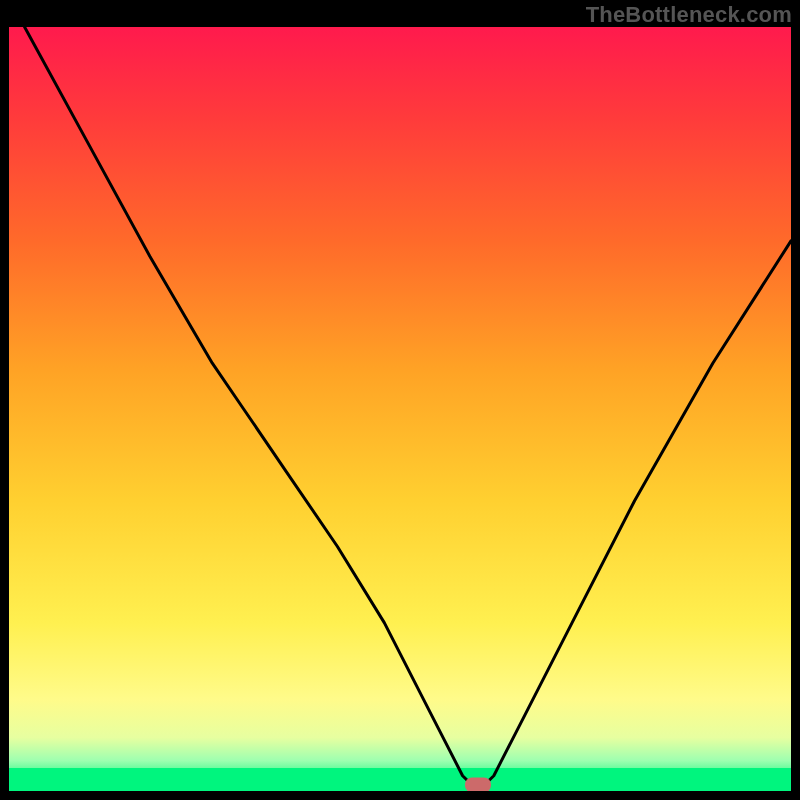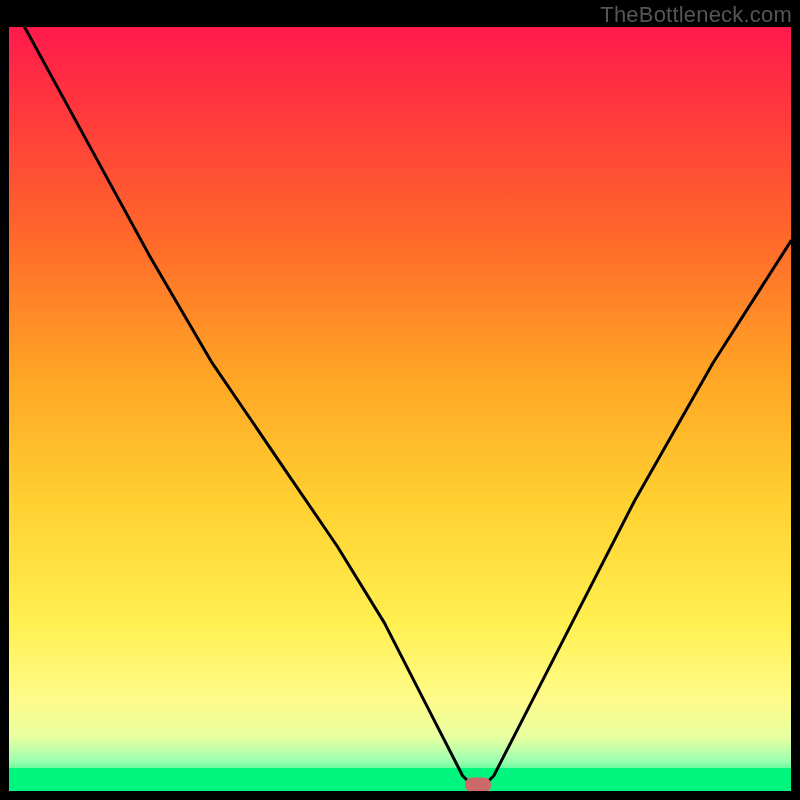--- a/index.html
+++ b/index.html
@@ -16,21 +16,21 @@
     width: 800px;
     height: 800px;
     background: #000;
   }
   .watermark {
     position: absolute;
     top: 2px;
     right: 8px;
     color: #555;
     font-size: 22px;
-    font-weight: 400;
+    font-weight: 700;
     letter-spacing: 0.2px;
     z-index: 50;
   }
   .plot-outer {
     position: absolute;
     left: 9px;
     top: 27px;
     width: 782px;
     height: 764px;
     background: #000;

